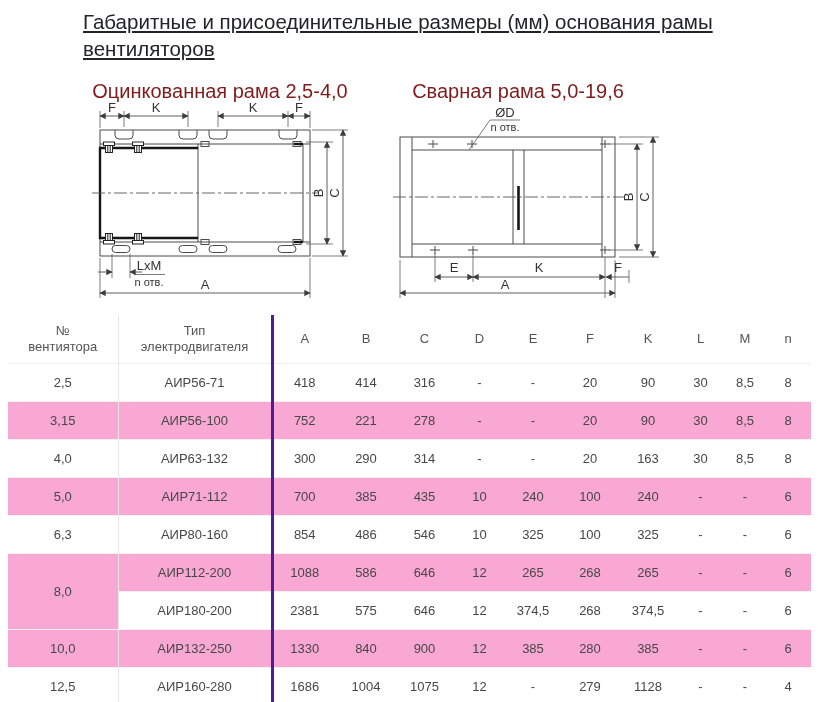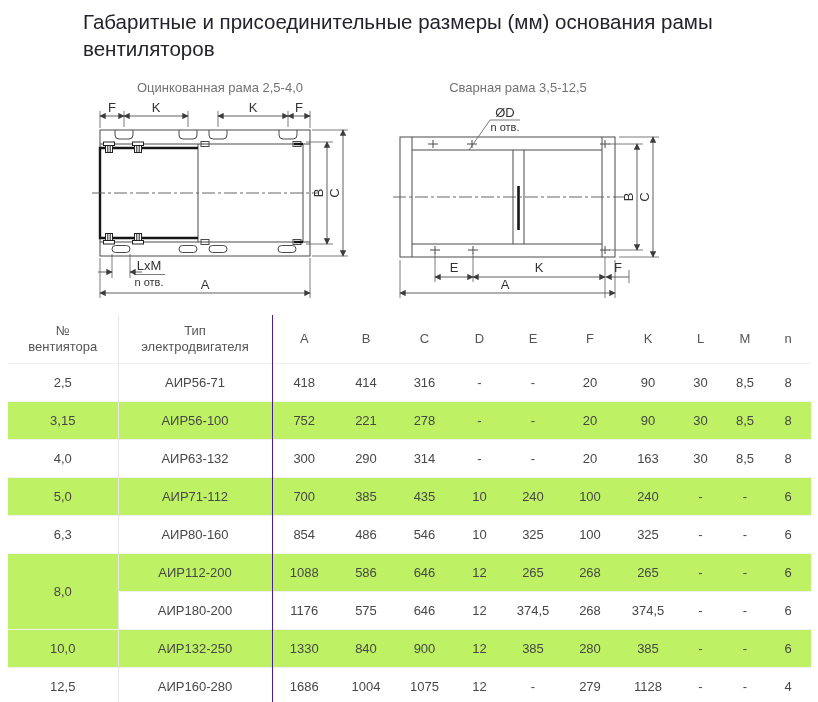--- a/index.html
+++ b/index.html
@@ -2,24 +2,24 @@
 <html><head>
 <meta charset="utf-8">
 <style>
   html,body { margin:0; padding:0; background:#ffffff; }
   body {
     width:818px; height:702px; position:relative; overflow:hidden;
     font-family:"Liberation Sans", sans-serif; color:#333;
   }
   .page-title {
     position:absolute; left:83px; top:8px; width:630px;
-    font-size:20.5px; line-height:27px; font-weight:400; color:#23232c;
+    font-size:20.5px; line-height:27px; font-weight:400; color:#23232c;text-decoration:underline;
   }
   .dtitle {
-    position:absolute; top:80px; font-size:13px; color:#737373; text-align:center;
+    position:absolute; top:80px; font-size:20px; color:#7f1d1d; text-align:center;
   }
   .dtitle.left  { left:85px;  width:270px; }
   .dtitle.right { left:398px; width:240px; }
 
   .draw { position:absolute; }
   .draw .thin  { stroke:#4a4a4a; stroke-width:1; fill:none; }
   .draw .bold  { stroke:#161616; stroke-width:2.4; fill:none; }
   .draw .bolt  { stroke:#222; stroke-width:1; fill:#fff; }
   .draw .ext   { stroke:#5a5a5a; stroke-width:0.8; fill:none; }
   .draw .dim   { stroke:#4f4f4f; stroke-width:0.9; fill:none; }
@@ -35,31 +35,31 @@
   table.dims th {
     font-weight:400; color:#555; height:48px; vertical-align:middle;
     text-align:center; white-space:pre-line; line-height:16px; padding:0;
   }
   table.dims td {
     height:37px; text-align:center; vertical-align:middle; padding:0;
   }
   table.dims thead tr { border-bottom:1px solid #efefef; }
   table.dims tbody tr { border-top:1px solid #f1f1f1; }
   table.dims tbody tr:last-child { border-bottom:1px solid #e3e3e3; }
-  table.dims tr.striped > td { background:#bef264; }
+  table.dims tr.striped > td { background:#f9a8d4; }
   table.dims .c-no   { border-right:1px solid #e7e7e7; }
-  table.dims .c-type { border-right:1px solid #4c1d95; }
+  table.dims .c-type { border-right:3px solid #4c1d95; }
 </style>
 </head>
 <body>
 
 <div class="page-title">Габаритные и присоединительные размеры (мм) основания рамы вентиляторов</div>
 
 <div class="dtitle left">Оцинкованная рама 2,5-4,0</div>
-<div class="dtitle right">Сварная рама 3,5-12,5</div>
+<div class="dtitle right">Сварная рама 5,0-19,6</div>
 
 <svg class="draw" style="left:85px; top:98px;" width="270" height="207" viewBox="0 0 270 207">
   <defs>
     <marker id="mL" viewBox="0 0 10 10" refX="9" refY="5" markerWidth="9" markerHeight="7" orient="auto-start-reverse">
       <path d="M0,0 L10,5 L0,10 z" fill="#3d3d3d"></path>
     </marker>
   </defs>
   <g class="thin">
     <rect x="15" y="32" width="210" height="126"></rect>
     <line x1="15" y1="46" x2="225" y2="46"></line>
@@ -302,21 +302,21 @@
           <td class="c-val">12</td>
           <td class="c-val">265</td>
           <td class="c-val">268</td>
           <td class="c-val">265</td>
           <td class="c-val">-</td>
           <td class="c-val">-</td>
           <td class="c-val">6</td>
         </tr>
         <tr>
           <td class="c-type">АИР180-200</td>
-          <td class="c-val">1176</td>
+          <td class="c-val">2381</td>
           <td class="c-val">575</td>
           <td class="c-val">646</td>
           <td class="c-val">12</td>
           <td class="c-val">374,5</td>
           <td class="c-val">268</td>
           <td class="c-val">374,5</td>
           <td class="c-val">-</td>
           <td class="c-val">-</td>
           <td class="c-val">6</td>
         </tr>

